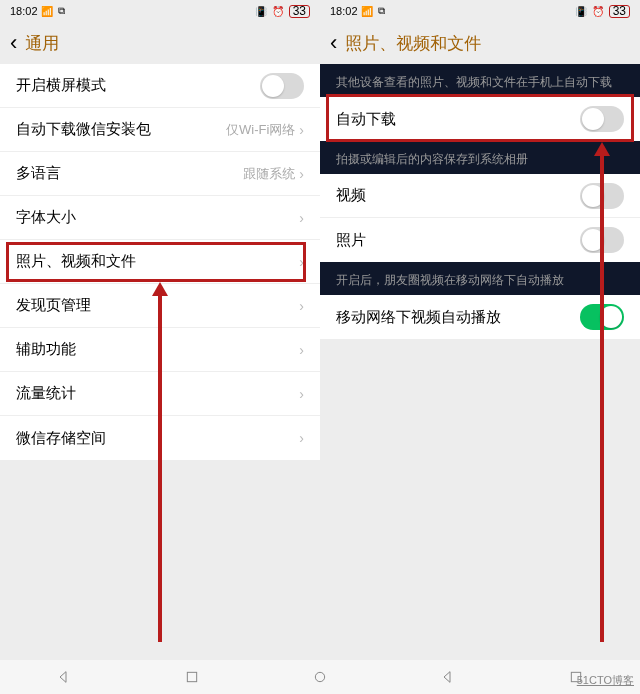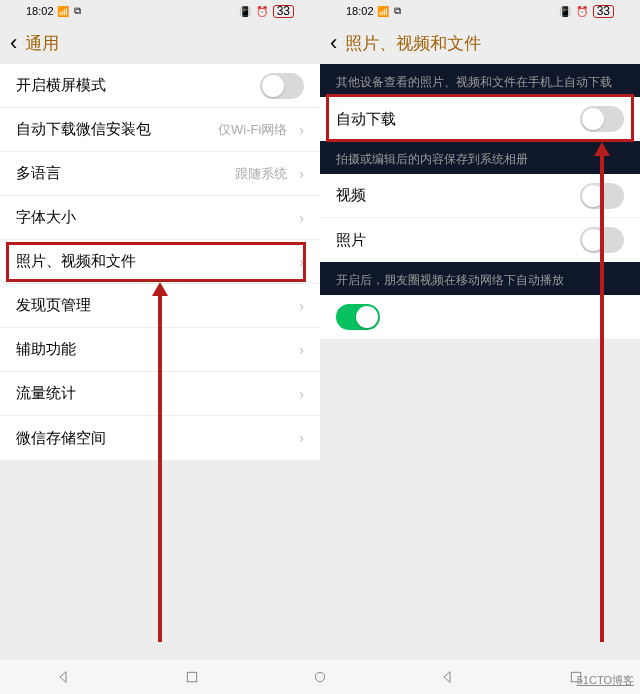--- a/index.html
+++ b/index.html
@@ -1,36 +1,36 @@
 <!DOCTYPE html>
 <html><head>
 <meta charset="utf-8">
 <style>
   * { margin: 0; padding: 0; box-sizing: border-box; }
   body { background: #ededed; font-family: -apple-system, "PingFang SC", "Microsoft YaHei", sans-serif; width: 640px; height: 694px; overflow: hidden; position: relative; }
   .phones { display: flex; width: 640px; }
   .phone { width: 320px; background: #ededed; display: flex; flex-direction: column; height: 694px; position: relative; }
 
-  .statusbar { height: 22px; display: flex; align-items: center; justify-content: space-between; padding: 0 26px; font-size: 11px; color: #000; background: #ededed; }
+  .statusbar { height: 22px; display: flex; align-items: center; justify-content: space-between; padding: 0 10px; font-size: 11px; color: #000; background: #ededed; }
   .sb-left { display: flex; align-items: center; gap: 4px; }
   .sb-right { display: flex; align-items: center; gap: 4px; }
   .sb-icon { font-size: 10px; }
   .batt { border: 1px solid #b91c1c; border-radius: 3px; padding: 0 3px; font-size: 12px; line-height: 11px; }
 
   .titlebar { height: 42px; display: flex; align-items: center; padding: 0 10px; background: #ededed; }
   .back { font-size: 22px; color: #000; margin-right: 8px; }
   .title { font-size: 17px; font-weight: 500; color: #a16207; }
 
   .section-label { font-size: 12px; color: #999; padding: 10px 16px 6px; background: #0f172a; }
 
   .list { background: #fff; }
   .row { height: 44px; display: flex; align-items: center; justify-content: space-between; padding: 4px 16px; border-bottom: 1px solid #eee; }
   .row:last-child { border-bottom: none; }
   .row-label { font-size: 15px; color: #000; }
-  .row-value { font-size: 13px; color: #aaa; display: flex; align-items: center; gap: 12px; }
+  .row-value { font-size: 13px; color: #aaa; display: flex; align-items: center; gap: 4px; }
   .chev { color: #bbb; font-size: 14px; }
 
   .toggle { width: 44px; height: 26px; border-radius: 13px; background: #d9d9d9; position: relative; }
   .toggle::after { content: ""; position: absolute; width: 22px; height: 22px; background: #fff; border-radius: 50%; top: 2px; left: 2px; box-shadow: 0 1px 2px rgba(0,0,0,.2); }
   .toggle.on { background: #07c160; }
   .toggle.on::after { left: 20px; }
 
   .redbox { position: absolute; border: 3px solid #b71c1c; pointer-events: none; }
   .arrow { position: absolute; pointer-events: none; }
   .arrow svg { display: block; }
@@ -155,20 +155,21 @@
           <span class="toggle"></span>
         </div>
         <div class="row">
           <span class="row-label">照片</span>
           <span class="toggle"></span>
         </div>
       </div>
       <div class="section-label">开启后，朋友圈视频在移动网络下自动播放</div>
       <div class="list">
         <div class="row">
+          <span class="row-label">移动网络下视频自动播放</span>
           <span class="toggle on"></span>
         </div>
       </div>
     </div>
   </div>
 
 </div>
 
 <div class="redbox" style="left:6px; top:242px; width:300px; height:40px;"></div>
 <div class="redbox" style="left:326px; top:94px; width:308px; height:48px;"></div>

